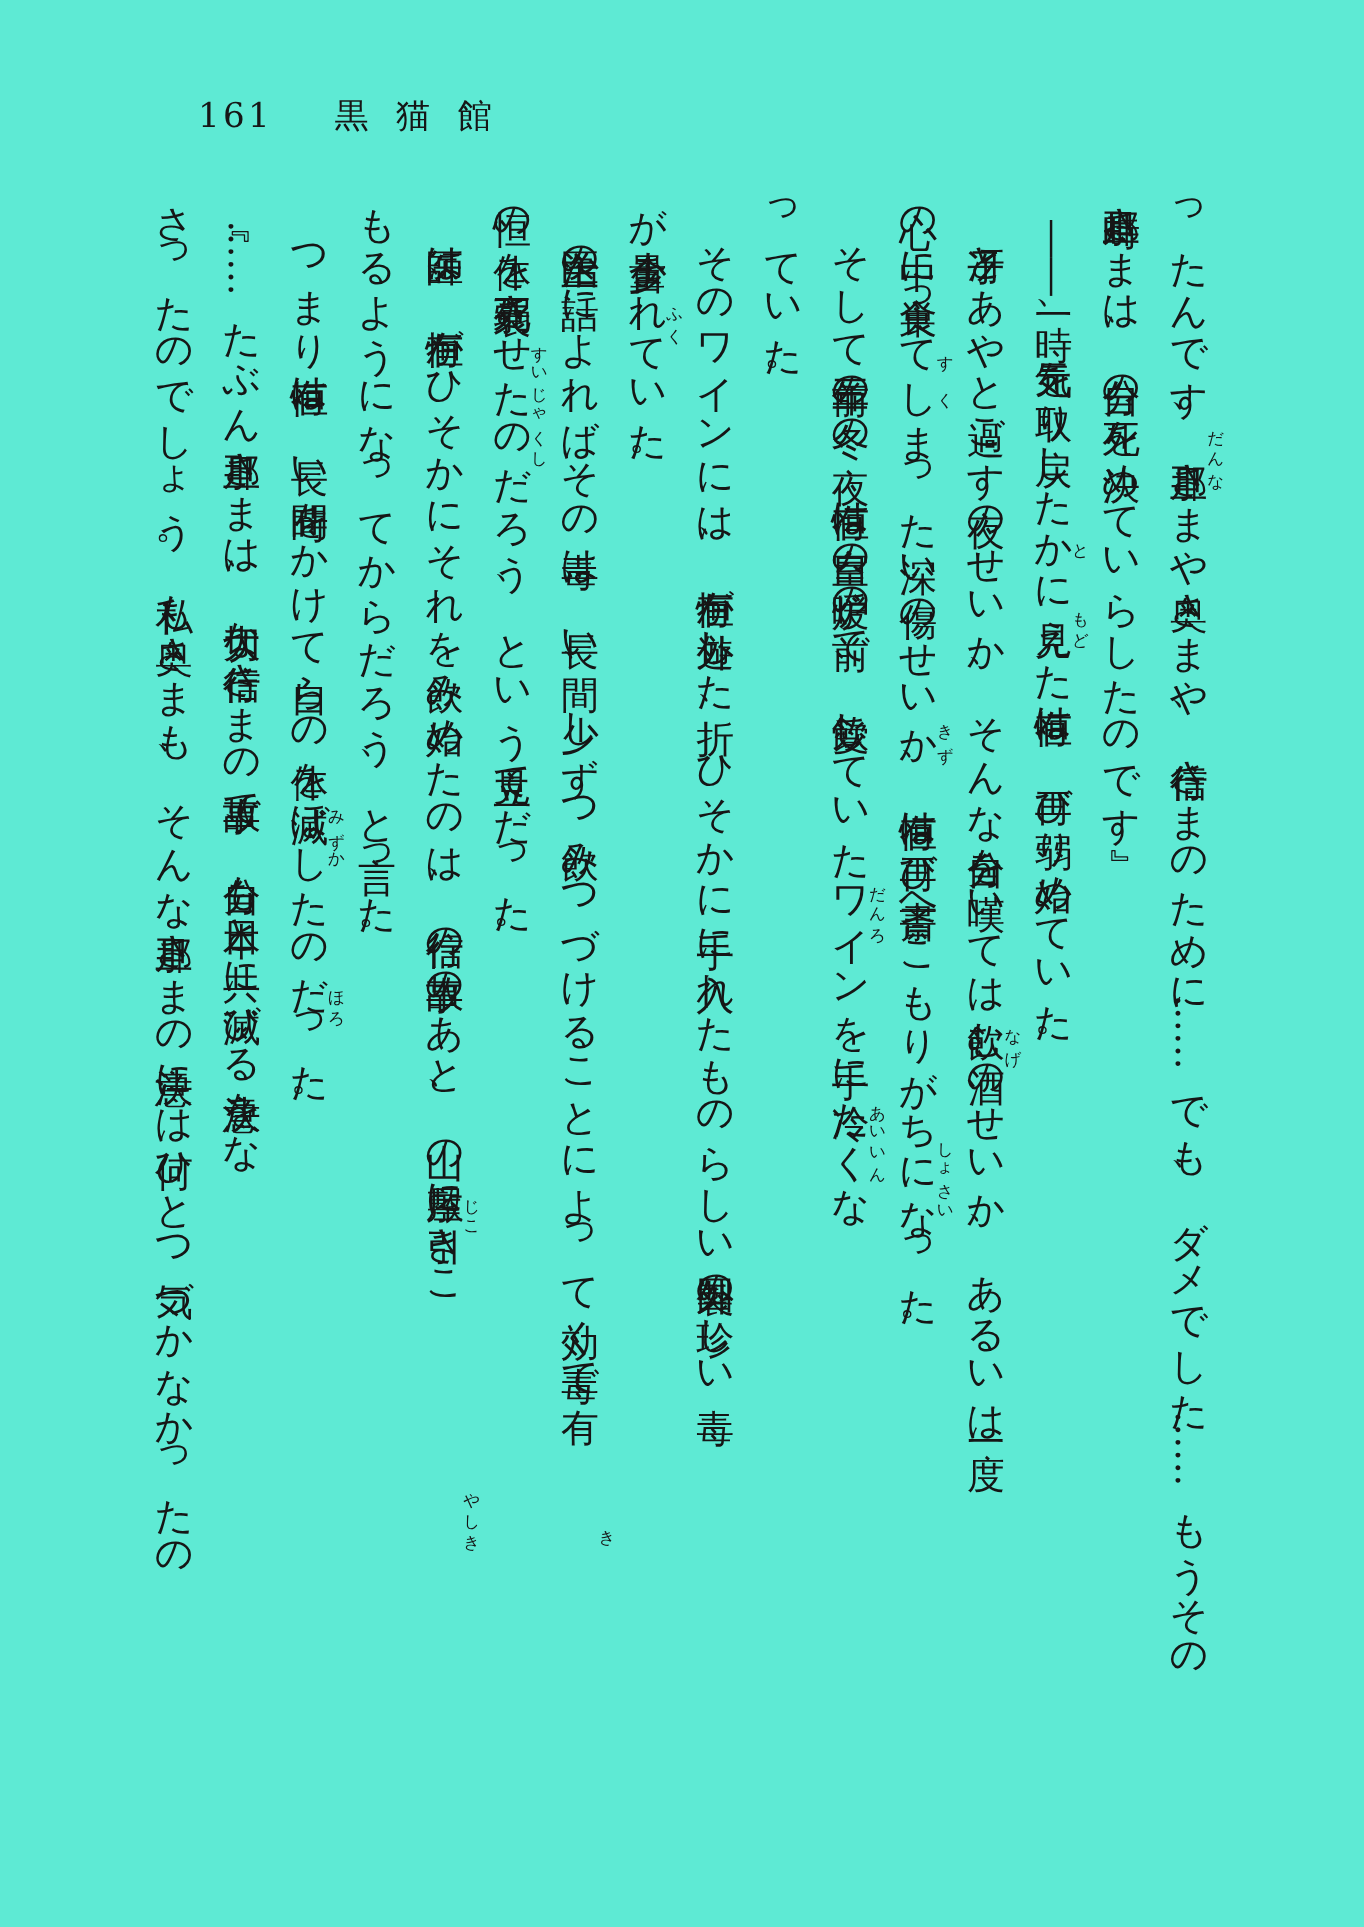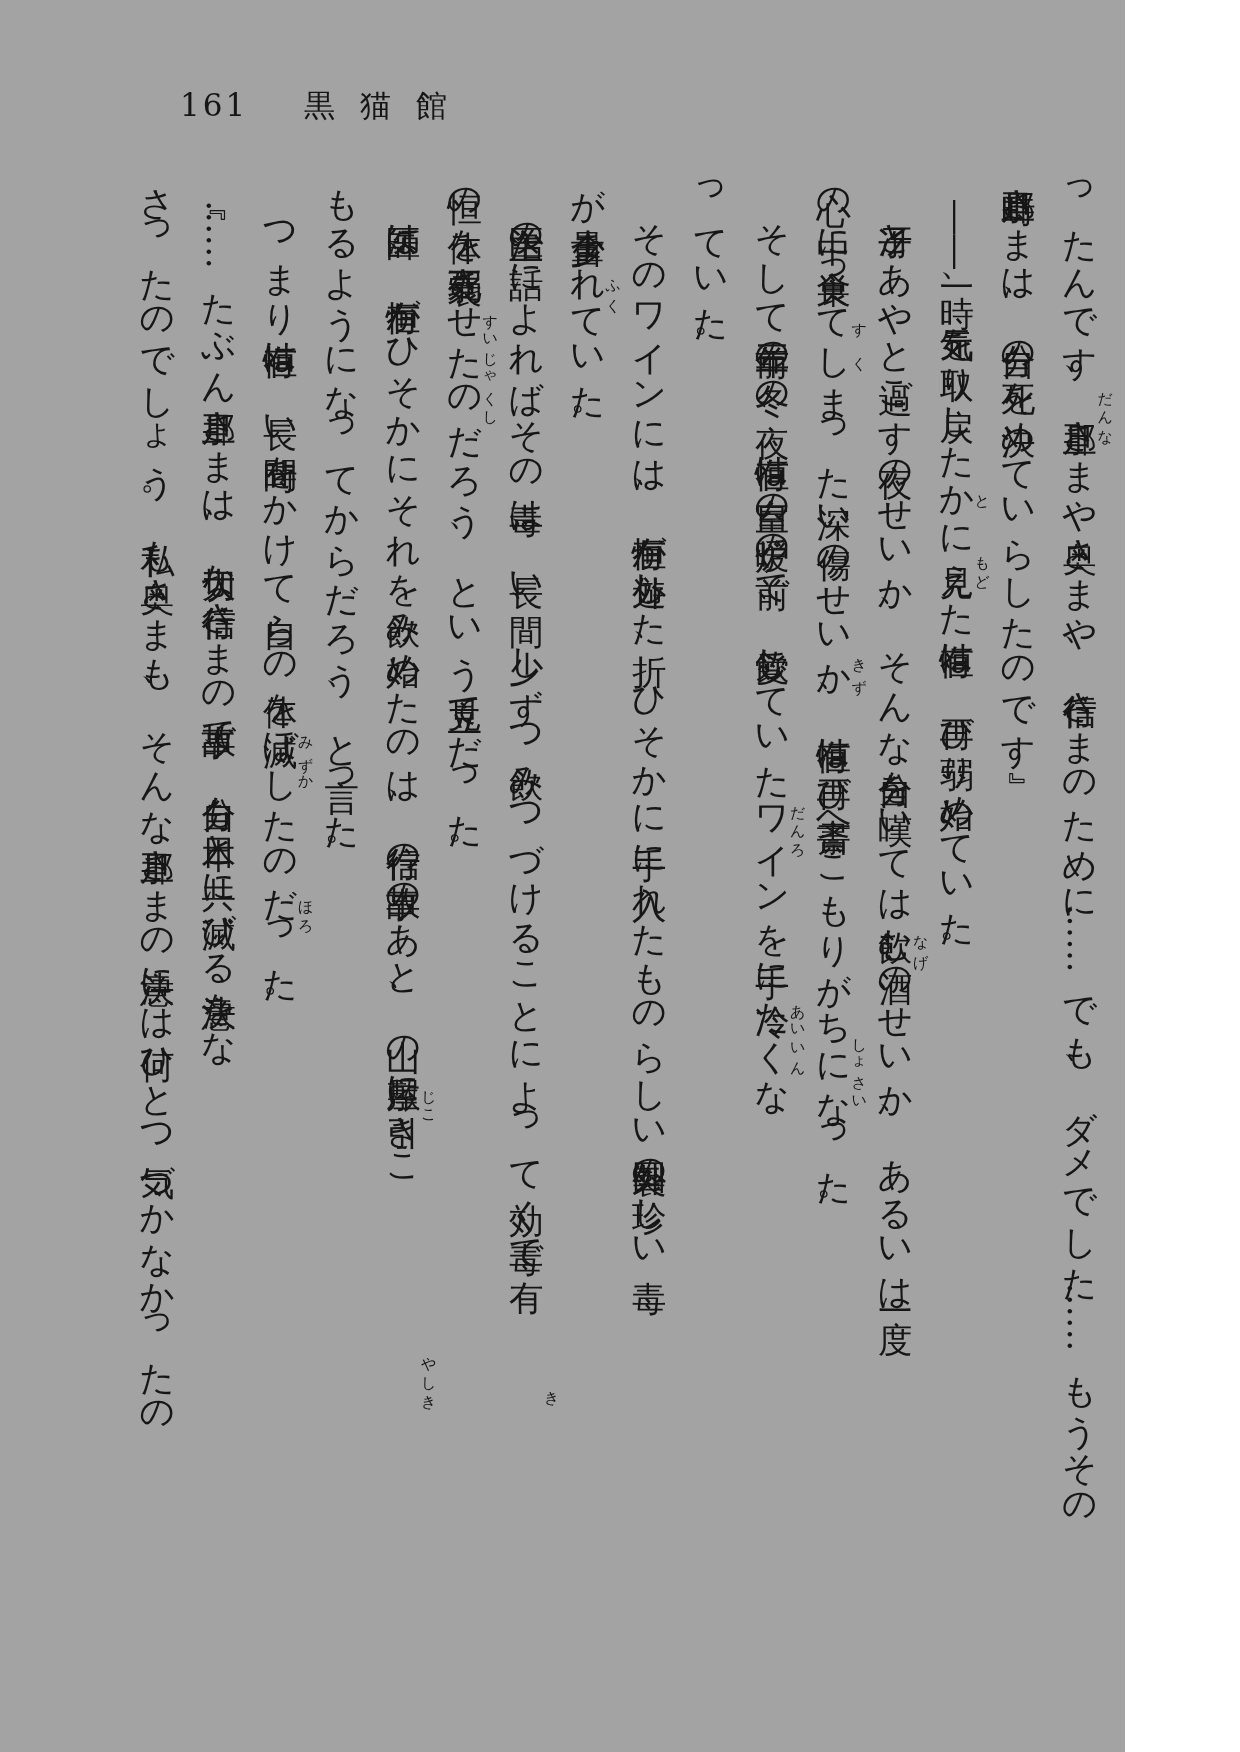--- a/index.html
+++ b/index.html
@@ -2,23 +2,23 @@
 <html lang="ja"><head>
 <meta charset="utf-8">
 <style>
   html, body {
     margin: 0;
     padding: 0;
     background: #ffffff;
   }
   #page {
     position: relative;
-    width: 1125px;
+    width: 1240px;
     height: 1752px;
-    background: #a3a3a3;
+    background: #5eead4;
     color: #161616;
     font-family: "DejaVu Serif", "Liberation Serif", serif;
     overflow: hidden;
   }
   
   #running-head {
     position: absolute;
     left: 180px;
     top: 88px;
     font-size: 31px;

